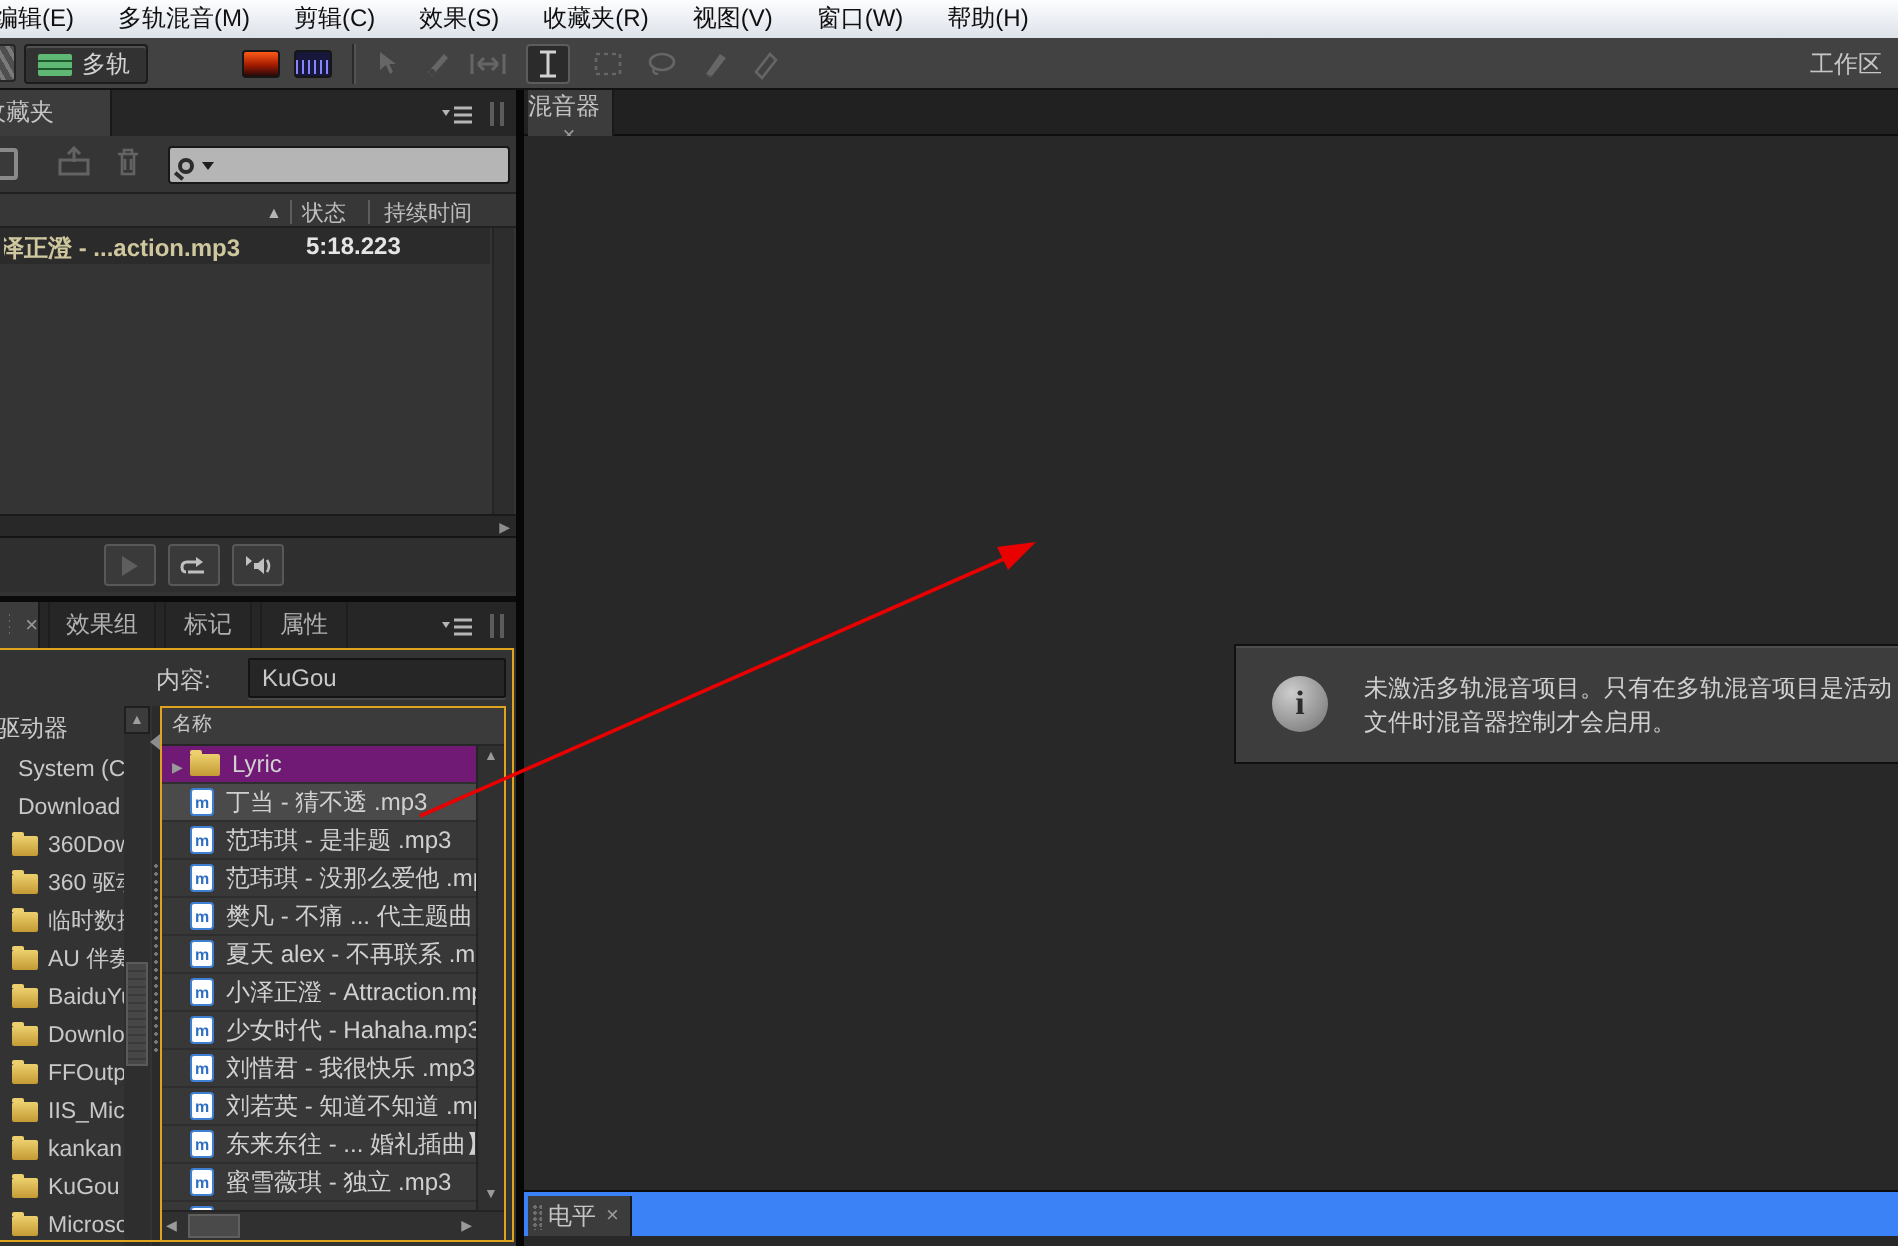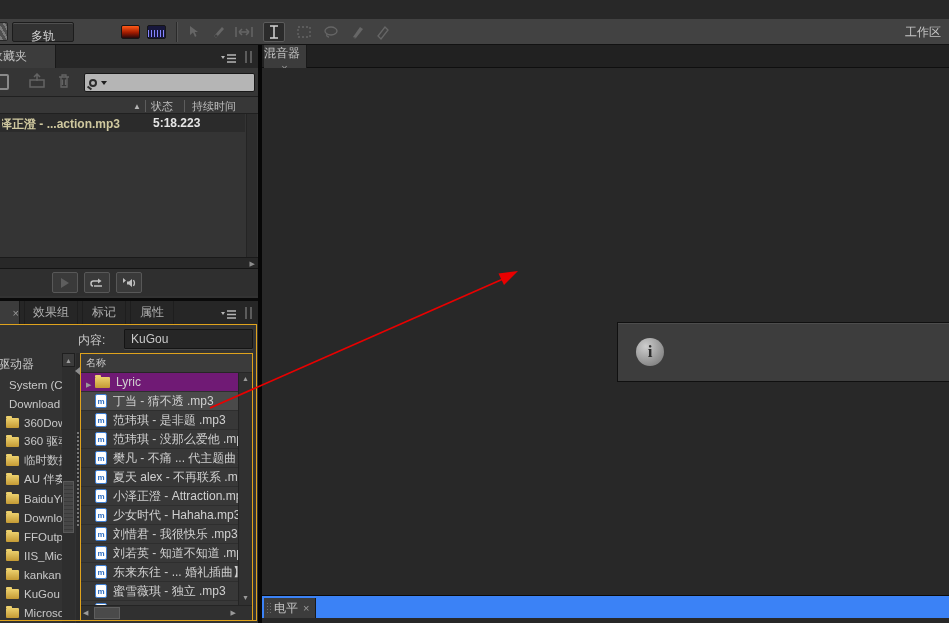--- a/index.html
+++ b/index.html
@@ -13,21 +13,21 @@
   .menubar-inner{display:flex;margin-left:-14px;}
   .menu-item{padding:0 11px;font-size:12px;line-height:19px;color:#101010;white-space:nowrap;cursor:default;}
 
   
   .toolbar{position:absolute;left:0;top:19px;width:100%;height:26px;background:#424242;border-bottom:1px solid #121212;}
   .tb-partial{position:absolute;left:-6px;top:3px;width:14px;height:19px;background:#4f4f4f;
     border:1px solid #262626;border-radius:2px;
     background-image:repeating-linear-gradient(60deg,#7a7a7a 0 2px,transparent 2px 5px);}
   .tb-multitrack{position:absolute;left:12px;top:3px;height:20px;width:62px;background:#323232;
     border:1px solid #1c1c1c;border-radius:2px;box-shadow:inset 0 1px 0 #505050;
-    display:flex;align-items:center;gap:5px;padding:0 6px;cursor:pointer;flex-direction:column;}
+    display:flex;align-items:center;gap:5px;padding:0 6px;cursor:pointer;}
   .mt-icon{width:17px;height:11px;border-radius:1px;
     background:linear-gradient(#67c07a,#3f9153);
     background-image:repeating-linear-gradient(#5fb873 0 3px,#1e5a2e 3px 4px);}
   .tb-multitrack span.lbl{font-size:12px;color:#d2d2d2;}
   .spec-btn{position:absolute;top:6px;width:19px;height:14px;border:1px solid #161616;border-radius:2px;cursor:pointer;}
   .spec-red{left:121px;background:linear-gradient(#ff5a18,#a11b00 55%,#26090c);}
   .spec-blue{left:147px;background:#17173c;
     background-image:repeating-linear-gradient(90deg,#8585ff 0 1px,transparent 1px 3px);
     background-size:100% 7px;background-position:0 4px;background-repeat:no-repeat;}
   .tb-sep{position:absolute;left:176px;top:3px;width:1px;height:20px;background:#2a2a2a;box-shadow:1px 0 0 #535353;}
@@ -156,20 +156,32 @@
   .levels-strip{position:absolute;left:0;bottom:5px;width:100%;height:23px;background:#3b82f6;border-top:1px solid #0b0b0b;text-align:center;}
   .levels-tab{left:2px;top:2px;height:20px;padding-right:6px;}
 
   .arrow-overlay{position:absolute;left:0;top:0;width:949px;height:623px;pointer-events:none;z-index:50;}
 </style>
 </head>
 <body>
 
 <div id="app">
 
+  <div class="menubar">
+    <div class="menubar-inner">
+        <span class="menu-item">编辑(E)</span>
+        <span class="menu-item">多轨混音(M)</span>
+        <span class="menu-item">剪辑(C)</span>
+        <span class="menu-item">效果(S)</span>
+        <span class="menu-item">收藏夹(R)</span>
+        <span class="menu-item">视图(V)</span>
+        <span class="menu-item">窗口(W)</span>
+        <span class="menu-item">帮助(H)</span>
+      </div>
+  </div>
 
   <div class="toolbar">
     <div class="tb-partial"></div>
     <div class="tb-multitrack">
       <span class="mt-icon"></span>
       <span class="lbl">多轨</span>
     </div>
     <div class="spec-btn spec-red"></div>
     <div class="spec-btn spec-blue"></div>
     <div class="tb-sep"></div>
@@ -463,20 +475,24 @@
     <div class="tabstrip mixer-strip">
       <div class="ptab mixer-tab">
         <span class="grip"></span>
         <span>混音器</span>
         <span class="close">×</span>
       </div>
     </div>
     <div class="mixer-body">
       <div class="msgbox">
         <div class="info-icon">i</div>
+        <div class="msg-text">
+          <div>未激活多轨混音项目。只有在多轨混音项目是活动</div>
+          <div>文件时混音器控制才会启用。</div>
+        </div>
       </div>
     </div>
     <div class="levels-strip">
       <div class="ptab levels-tab">
         <span class="grip"></span>
         <span>电平</span>
         <span class="close">×</span>
       </div>
     </div>
   </div>

